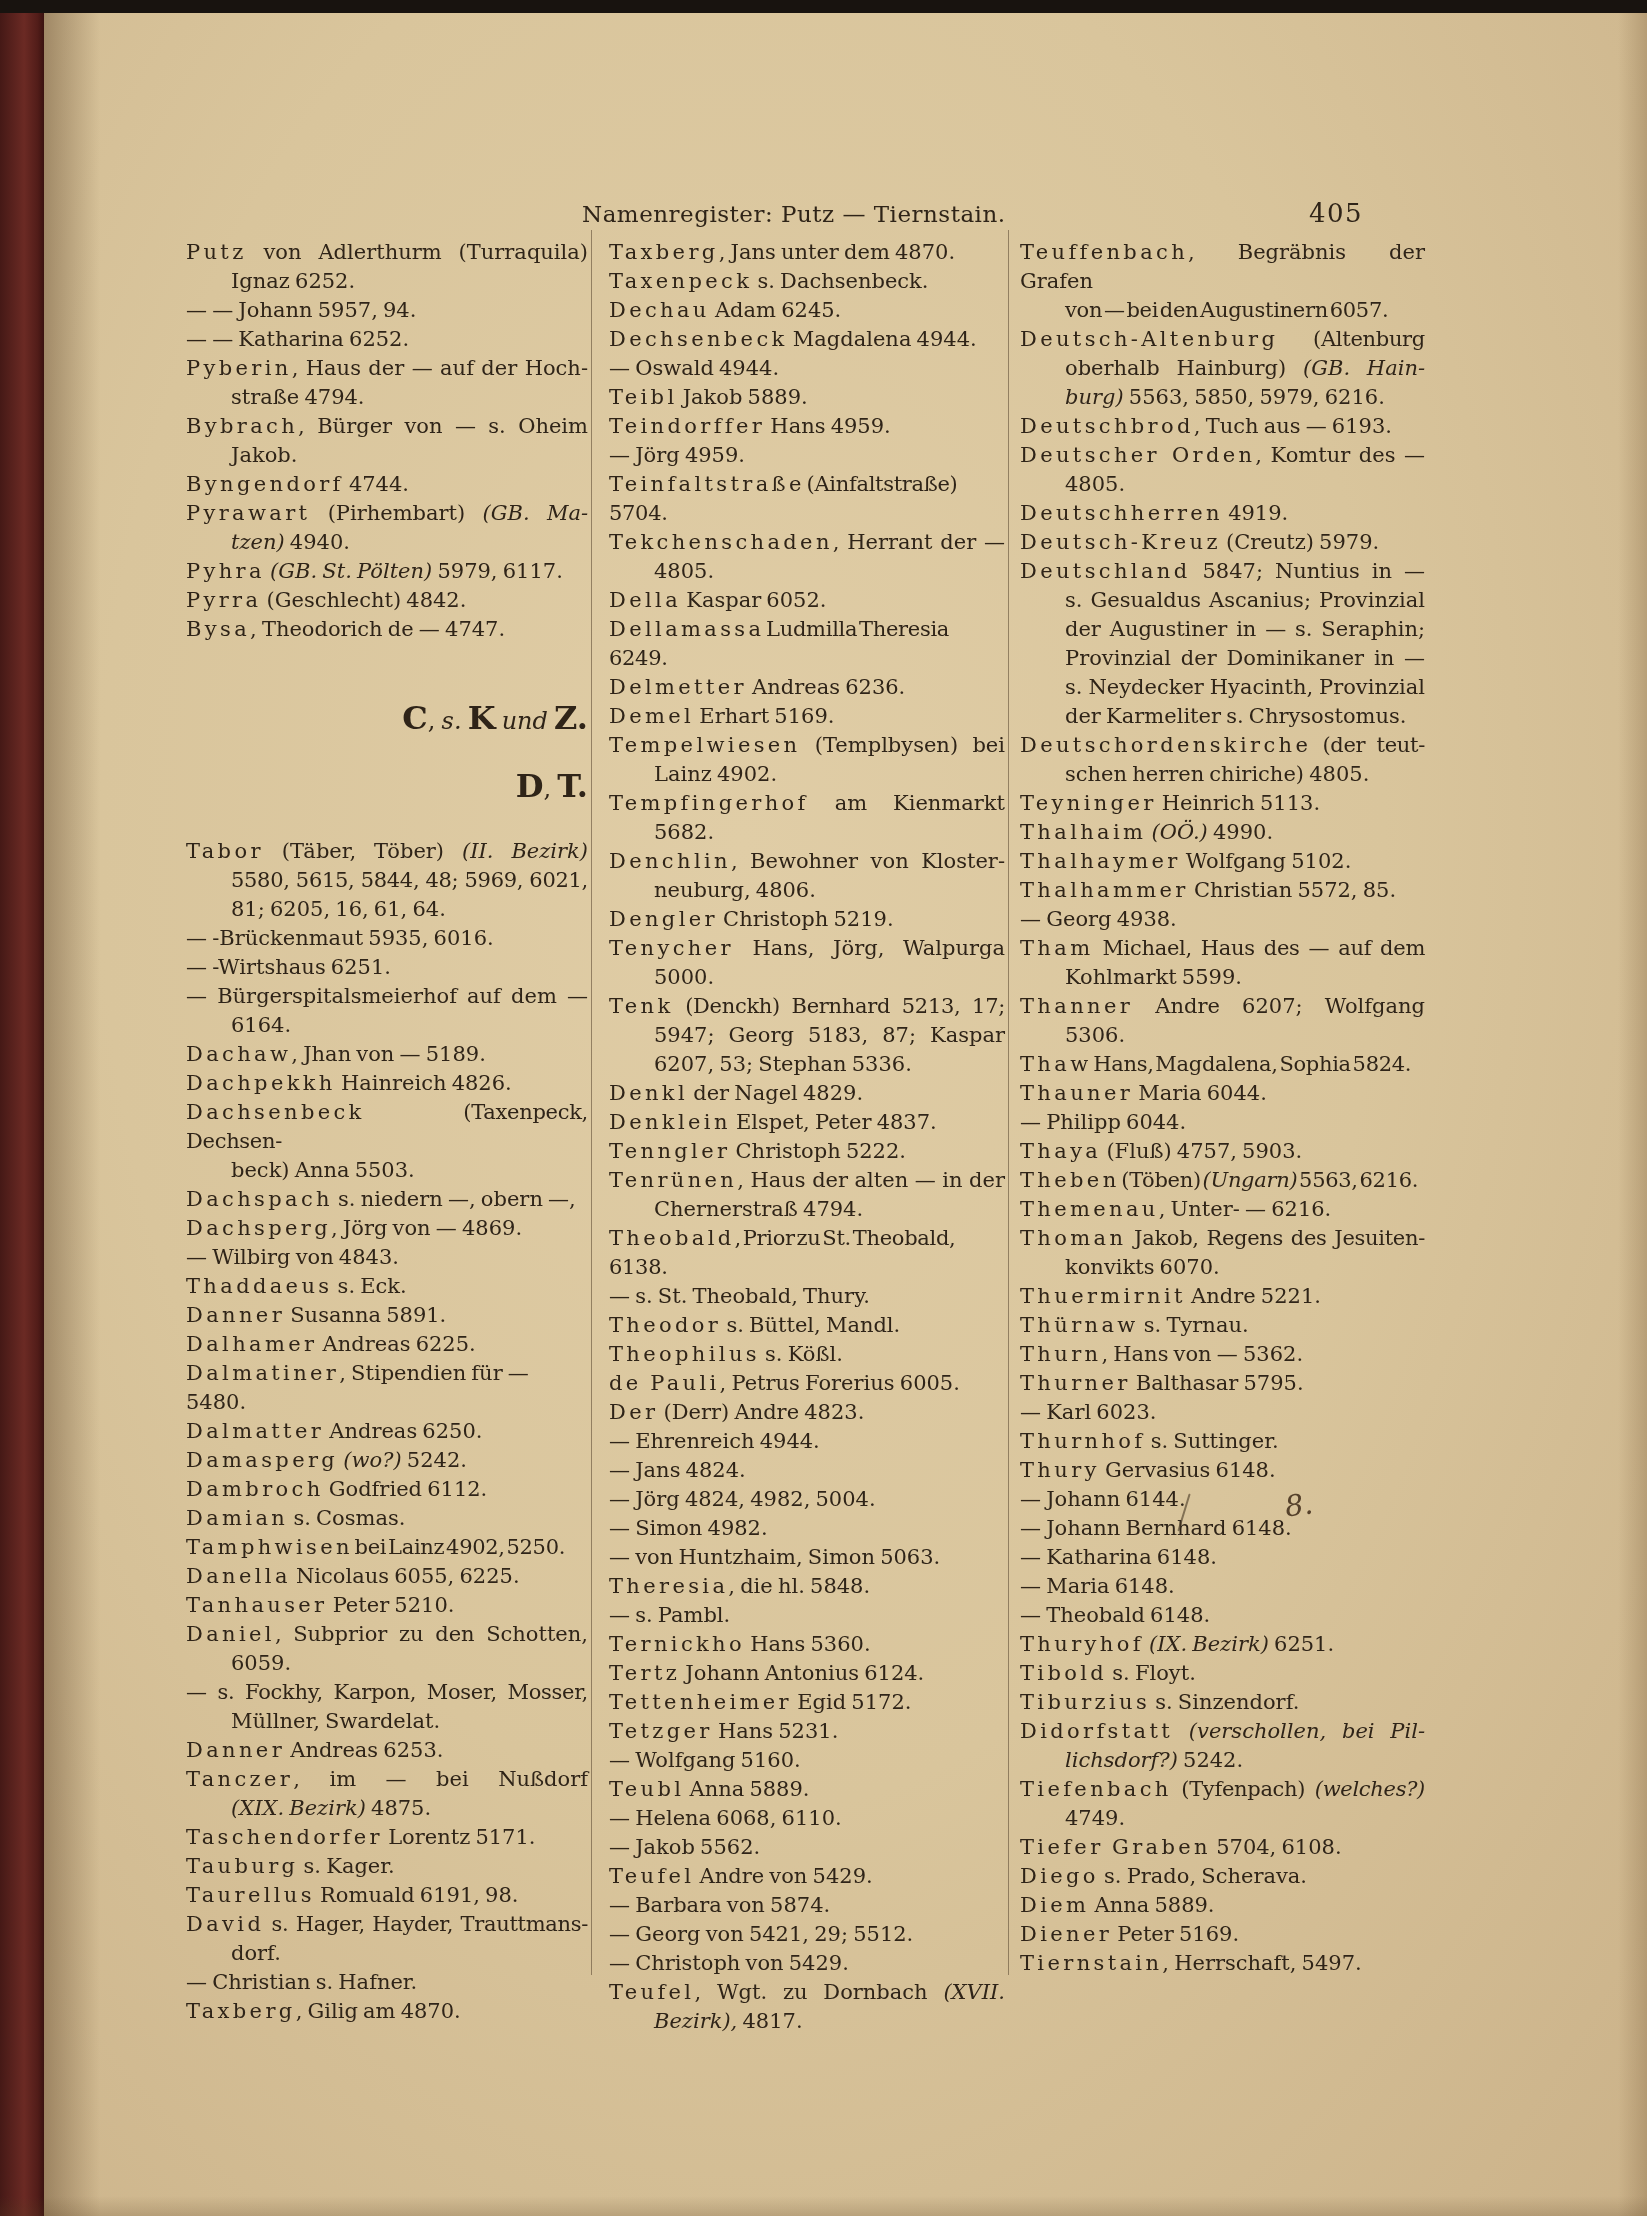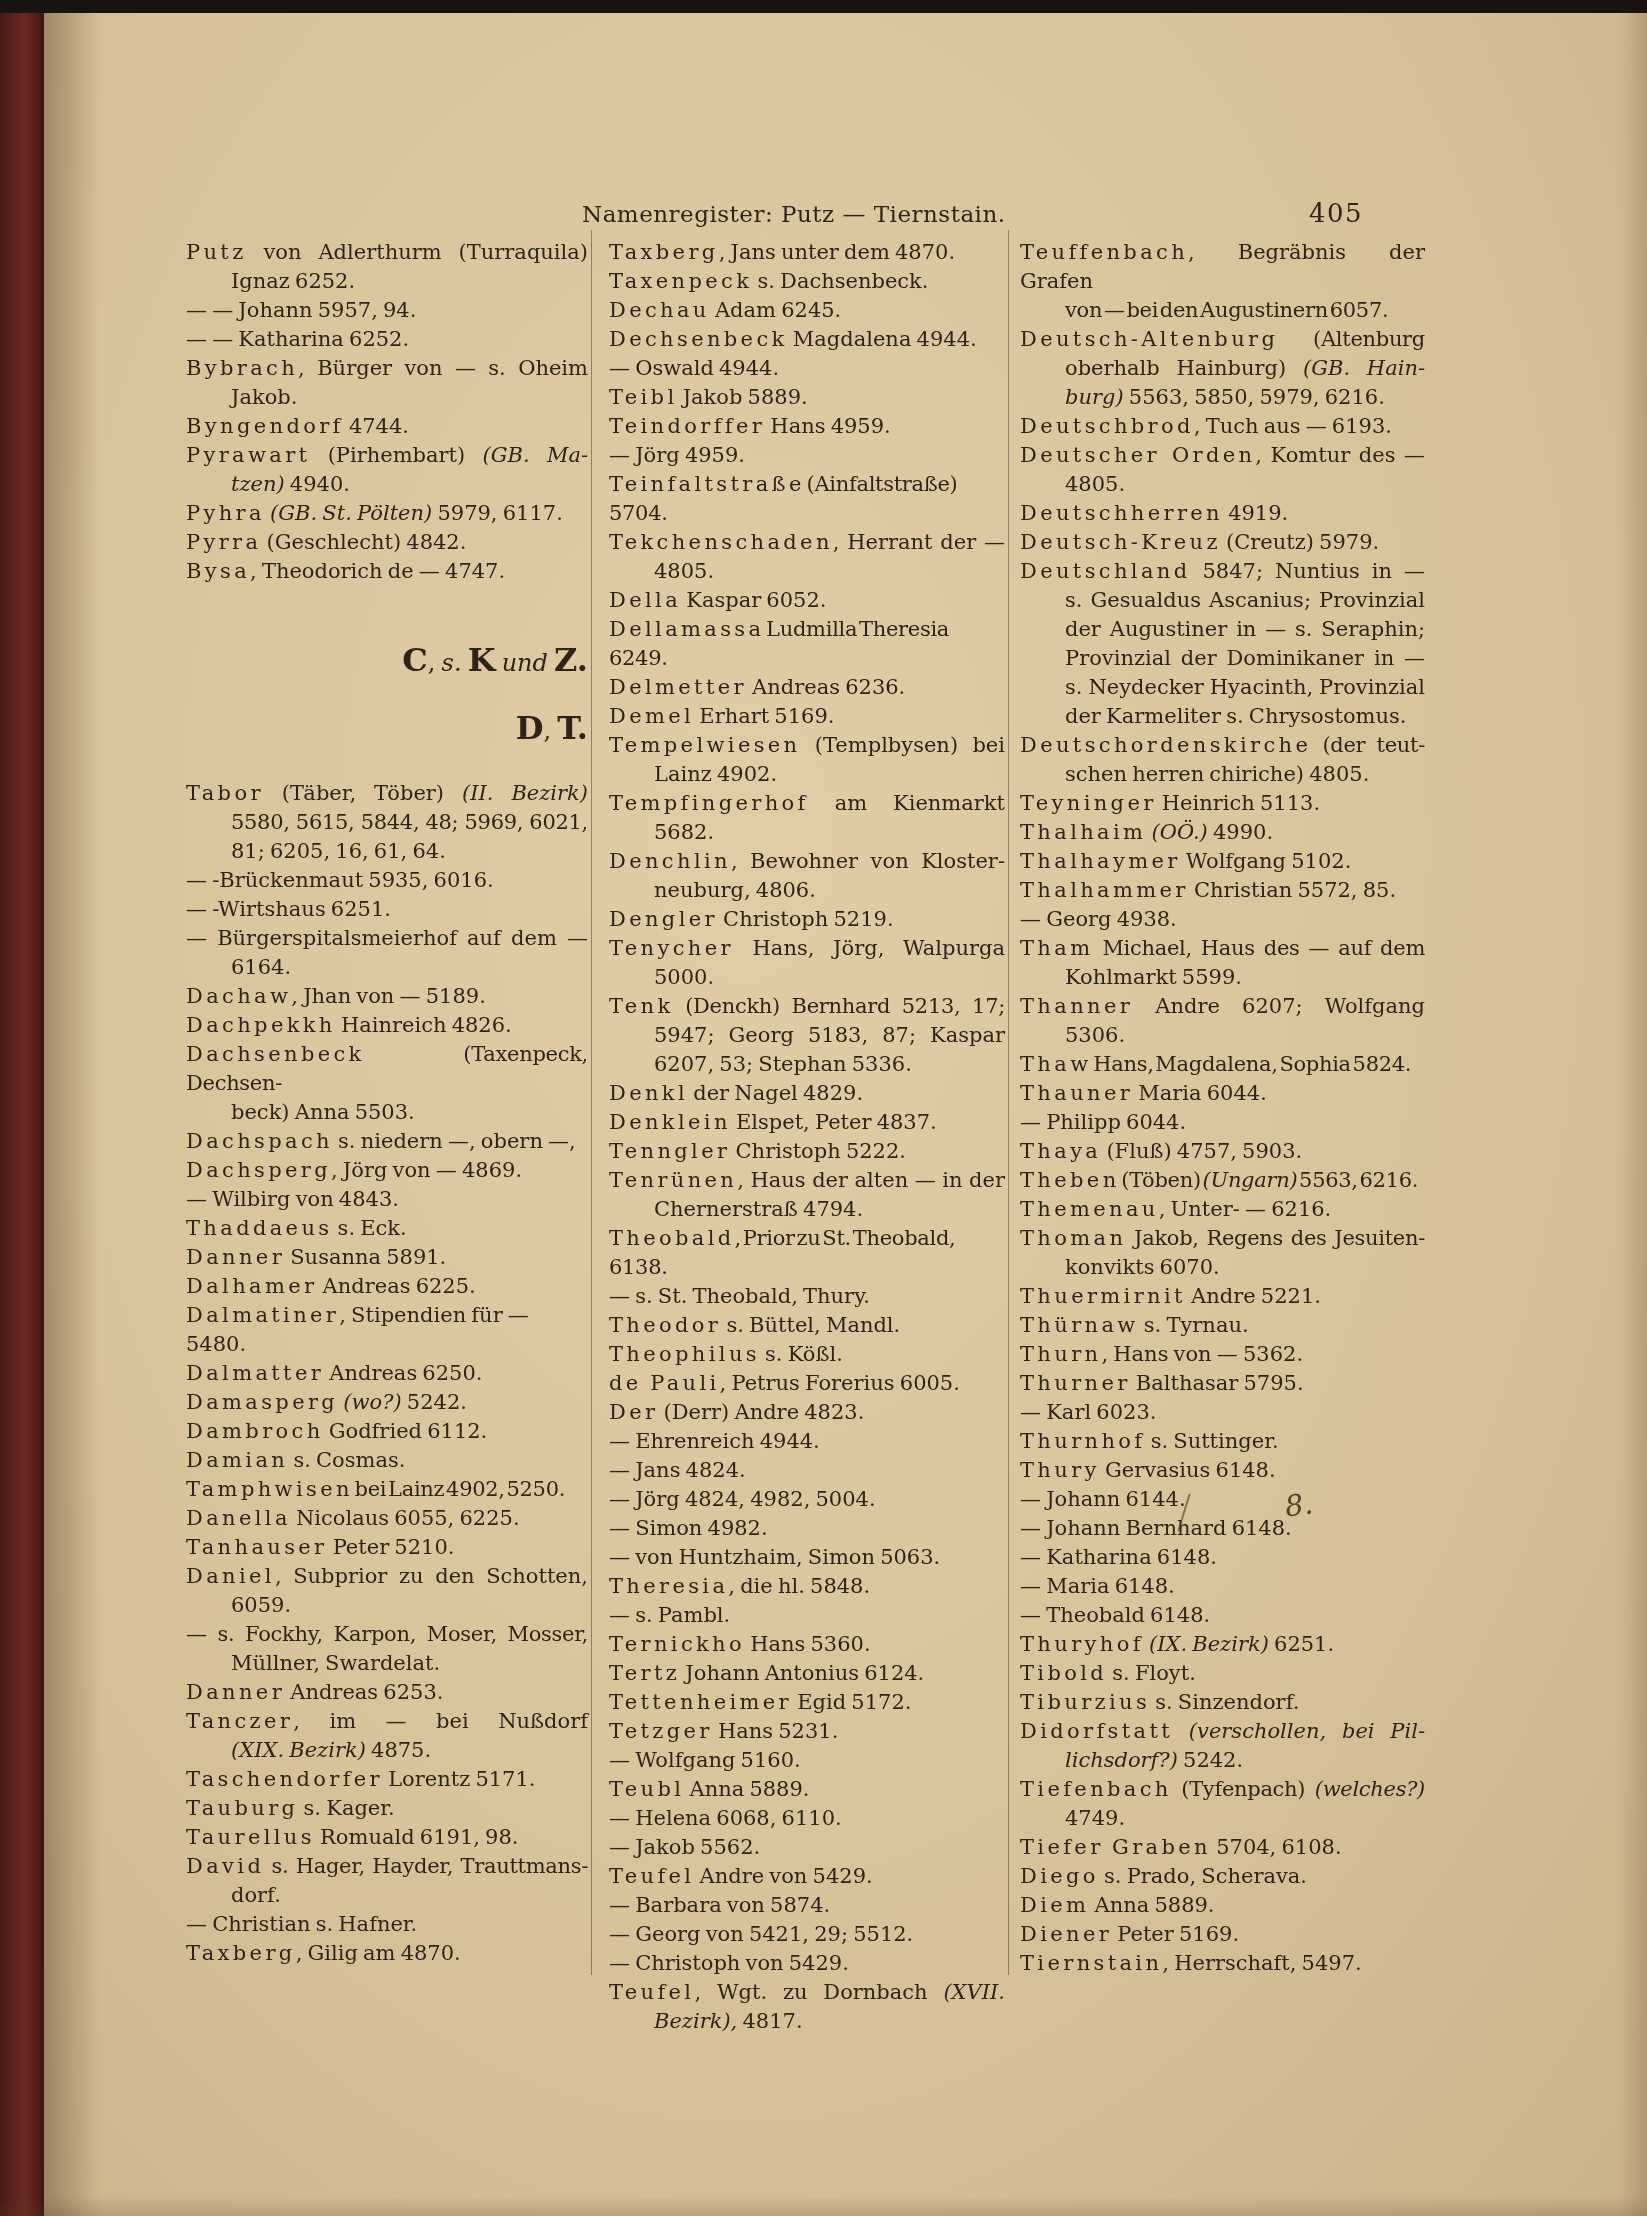--- a/index.html
+++ b/index.html
@@ -76,20 +76,24 @@
         <div class="line just"><span class="sg-sp">Putz</span><span class="sg-n"> von Adlerthurm (Turraquila)</span></div>
         <div class="line cont"><span class="sg-n">Ignaz 6252.</span></div>
       </div>
       <div class="entry">
         <div class="line"><span class="sg-n">— — Johann 5957, 94.</span></div>
       </div>
       <div class="entry">
         <div class="line"><span class="sg-n">— — Katharina 6252.</span></div>
       </div>
       <div class="entry">
+        <div class="line just"><span class="sg-sp">Pyberin</span><span class="sg-n">, Haus der — auf der Hoch-</span></div>
+        <div class="line cont"><span class="sg-n">straße 4794.</span></div>
+      </div>
+      <div class="entry">
         <div class="line just"><span class="sg-sp">Bybrach</span><span class="sg-n">, Bürger von — s. Oheim</span></div>
         <div class="line cont"><span class="sg-n">Jakob.</span></div>
       </div>
       <div class="entry">
         <div class="line"><span class="sg-sp">Byngendorf</span><span class="sg-n"> 4744.</span></div>
       </div>
       <div class="entry">
         <div class="line just"><span class="sg-sp">Pyrawart</span><span class="sg-n"> (Pirhembart) </span><span class="sg-i">(GB. Ma-</span></div>
         <div class="line cont"><span class="sg-i">tzen)</span><span class="sg-n"> 4940.</span></div>
       </div>

